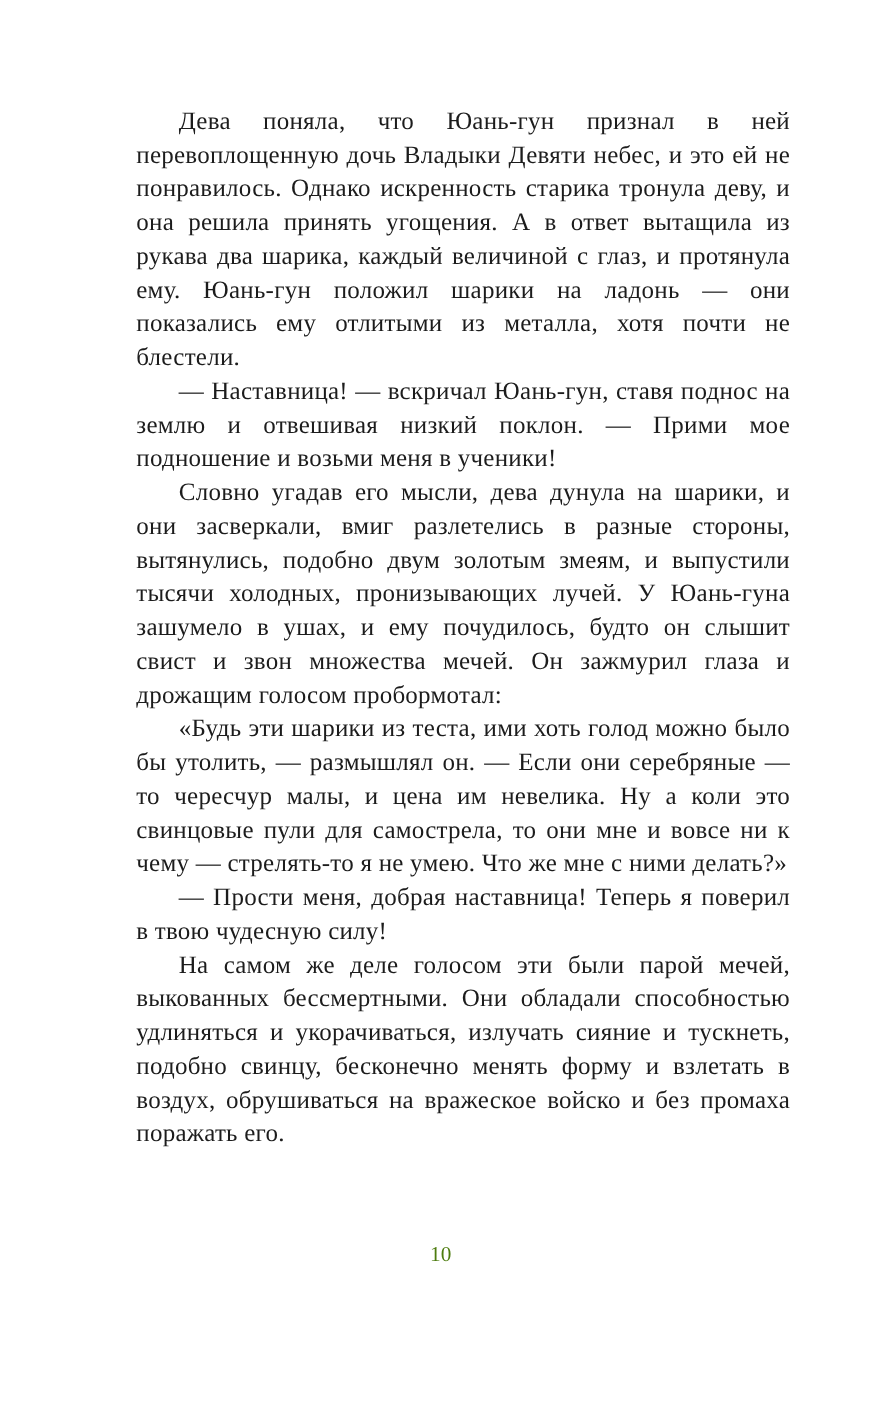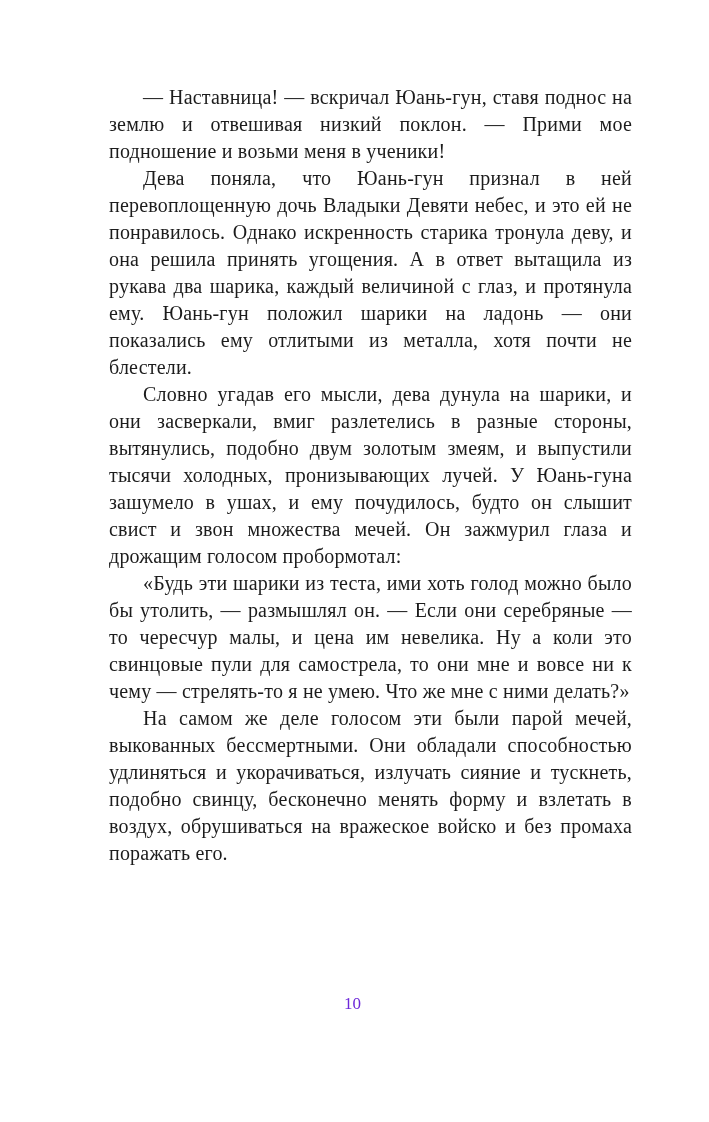--- a/index.html
+++ b/index.html
@@ -32,28 +32,29 @@
     margin: 0;
     text-indent: 34px;
   }
   .page-number {
     position: absolute;
     left: 0;
     right: 4px;
     top: 994px;
     text-align: center;
     font-size: 17px;
-    color: #6d28d9;
+    color: #4d7c0f;
   }
 </style>
 </head>
 <body>
 
 <div class="page">
   <div class="text-block">
+    <p>Дева поняла, что Юань-гун признал в ней перевоплощенную дочь Владыки Девяти небес, и это ей не понравилось. Однако искренность старика тронула деву, и она решила принять угощения. А в ответ вытащила из рукава два шарика, каждый величиной с глаз, и протянула ему. Юань-гун положил шарики на ладонь — они показались ему отлитыми из металла, хотя почти не блестели.</p>
     <p>— Наставница! — вскричал Юань-гун, ставя поднос на землю и отвешивая низкий поклон. — Прими мое подношение и возьми меня в ученики!</p>
-    <p>Дева поняла, что Юань-гун признал в ней перевоплощенную дочь Владыки Девяти небес, и это ей не понравилось. Однако искренность старика тронула деву, и она решила принять угощения. А в ответ вытащила из рукава два шарика, каждый величиной с глаз, и протянула ему. Юань-гун положил шарики на ладонь — они показались ему отлитыми из металла, хотя почти не блестели.</p>
     <p>Словно угадав его мысли, дева дунула на шарики, и они засверкали, вмиг разлетелись в разные стороны, вытянулись, подобно двум золотым змеям, и выпустили тысячи холодных, пронизывающих лучей. У Юань-гуна зашумело в ушах, и ему почудилось, будто он слышит свист и звон множества мечей. Он зажмурил глаза и дрожащим голосом пробормотал:</p>
     <p>«Будь эти шарики из теста, ими хоть голод можно было бы утолить, — размышлял он. — Если они серебряные — то чересчур малы, и цена им невелика. Ну а коли это свинцовые пули для самострела, то они мне и вовсе ни к чему — стрелять-то я не умею. Что же мне с ними делать?»</p>
+    <p>— Прости меня, добрая наставница! Теперь я поверил в твою чудесную силу!</p>
     <p>На самом же деле голосом эти были парой мечей, выкованных бессмертными. Они обладали способностью удлиняться и укорачиваться, излучать сияние и тускнеть, подобно свинцу, бесконечно менять форму и взлетать в воздух, обрушиваться на вражеское войско и без промаха поражать его.</p>
   </div>
   <div class="page-number">10</div>
 </div>
 
 </body></html>

